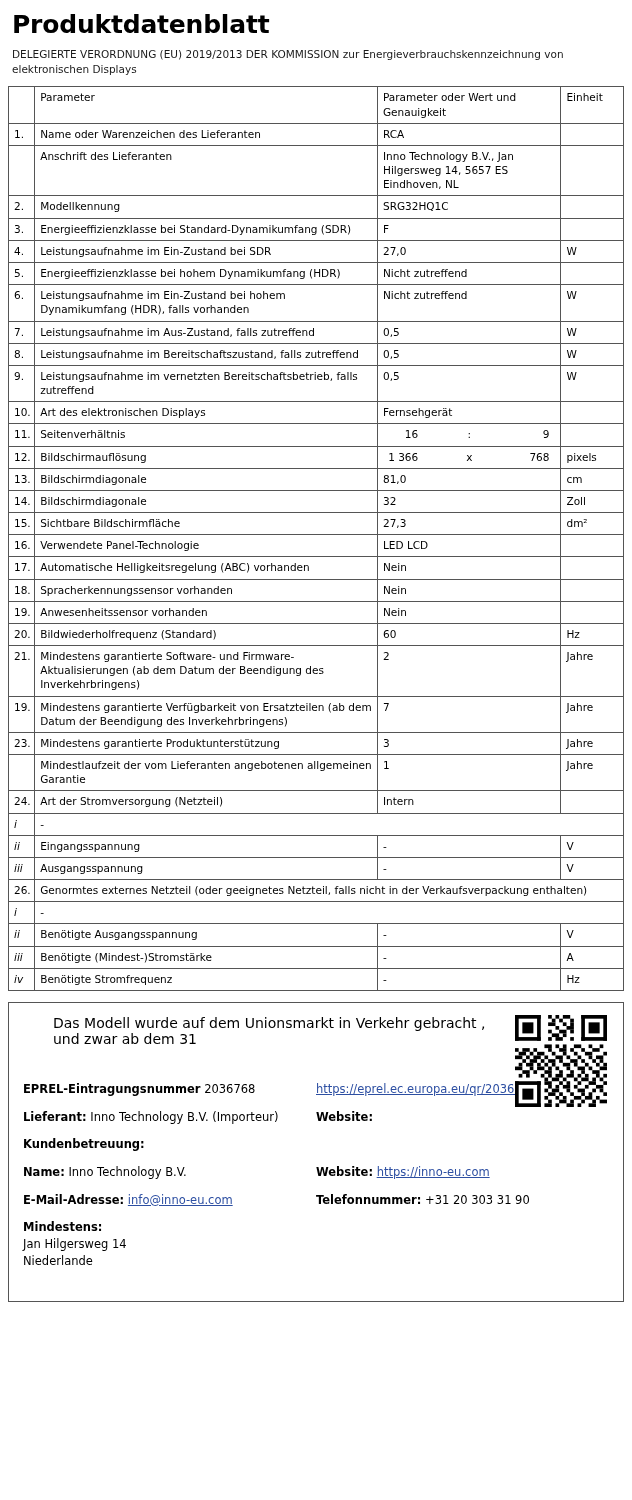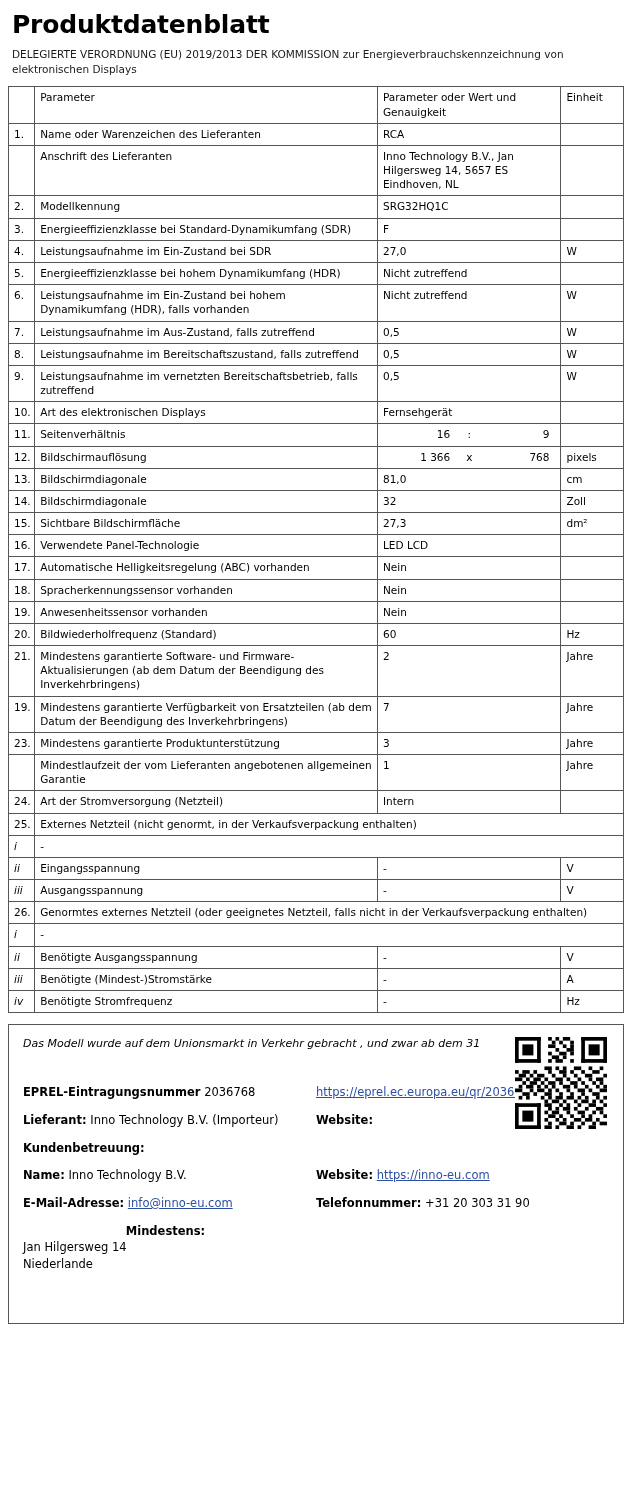--- a/index.html
+++ b/index.html
@@ -49,56 +49,57 @@
   }
   .c-num { width: 26px; text-align: right; padding-right: 4px; }
   .c-par { width: 340px; }
   .c-val { width: 182px; }
   .c-unit { width: 62px; }
   .hdr td { font-weight: normal; }
   .right { text-align: right; }
   .val-split {
     display: flex;
     width: 100%;
+    gap: 32px;
   }
   .val-split .a { flex: 1; text-align: right; padding-right: 6px; }
   .val-split .sep { width: 26px; text-align: center; }
   .val-split .b { flex: 1; text-align: right; padding-right: 6px;}
   .ital { font-style: italic; text-align: center; }
 
   .lower {
     margin-top: 11px;
     width: 616px;
     border: 1px solid #555;
     padding: 12px 14px 14px 14px;
     position: relative;
     font-size: 11.5px;
     min-height: 300px;
   }
   .lower .line1 {
-    font-style: italic;
-    font-size: 11px;
+    font-size: 14px;
     margin-bottom: 6px;
     padding-right: 110px;
+    margin-left: 30px;
   }
   .qr {
     position: absolute;
     right: 16px;
     top: 12px;
     width: 92px;
     height: 92px;
   }
   .grid2 {
     display: flex;
     margin-top: 34px;
   }
   .col-l { width: 50%; padding-right: 8px; }
   .col-r { width: 50%; }
   .row { margin-bottom: 11px; line-height: 1.45; }
-  .lbl { font-weight: bold; text-align: center; }
+  .lbl { font-weight: bold; }
   .link { color: #2d4fa2; text-decoration: underline; word-break: break-all; }
   .addr-line { line-height: 1.5; }
 </style>
 </head>
 <body>
 
 <div class="page">
 
   <div class="title">Produktdatenblatt</div>
   <div class="subtitle">DELEGIERTE VERORDNUNG (EU) 2019/2013 DER KOMMISSION zur Energieverbrauchskennzeichnung von elektronischen Displays</div>
@@ -277,24 +278,20 @@
           <td class="c-num right"></td>
           <td class="c-par">Mindestlaufzeit der vom Lieferanten angebotenen allgemeinen Garantie</td>
           <td class="right">1</td>
           <td>Jahre</td>
         </tr>
         <tr>
           <td class="c-num right">24.</td>
           <td class="c-par">Art der Stromversorgung (Netzteil)</td>
           <td>Intern</td>
           <td></td>
-        </tr>
-        <tr>
-          <td class="c-num right">25.</td>
-          <td colspan="3">Externes Netzteil (nicht genormt, in der Verkaufsverpackung enthalten)</td>
         </tr>
         <tr>
           <td class="c-num ital">i</td>
           <td colspan="3">-</td>
         </tr>
         <tr>
           <td class="c-num ital">ii</td>
           <td>Eingangsspannung</td>
           <td class="right">-</td>
           <td>V</td>

